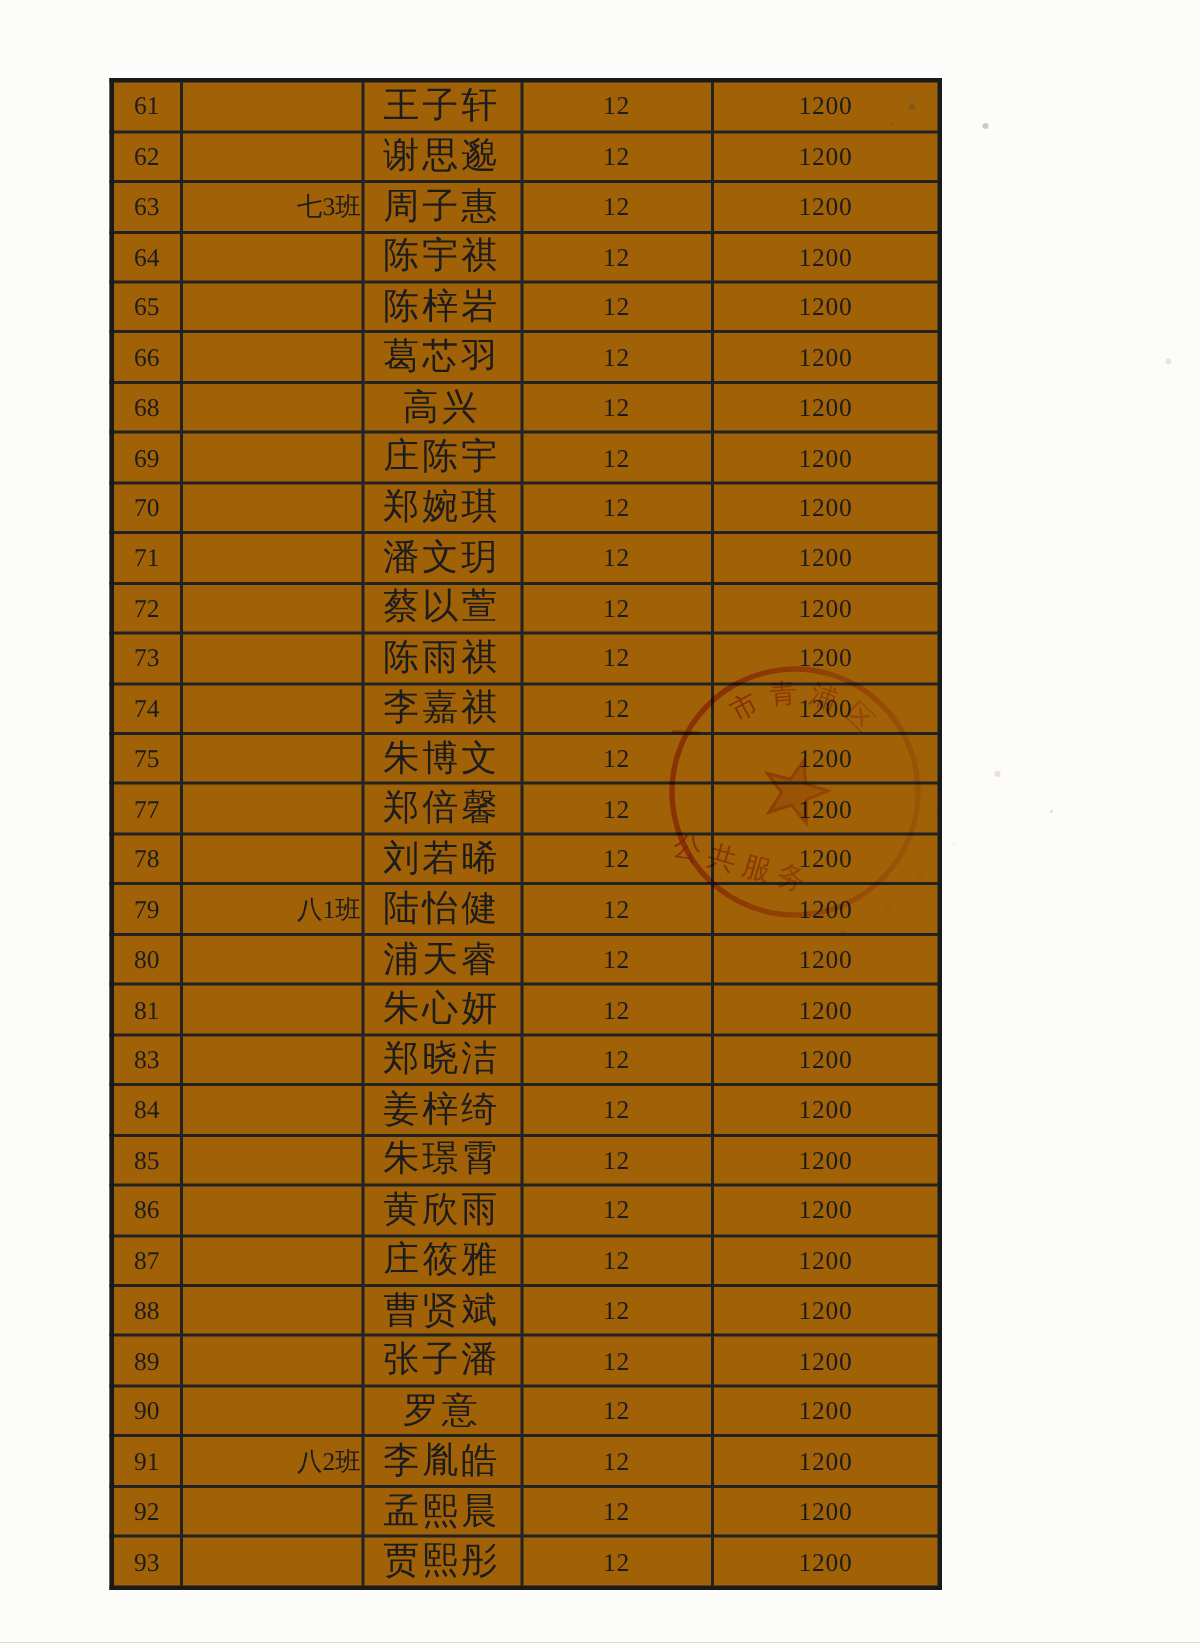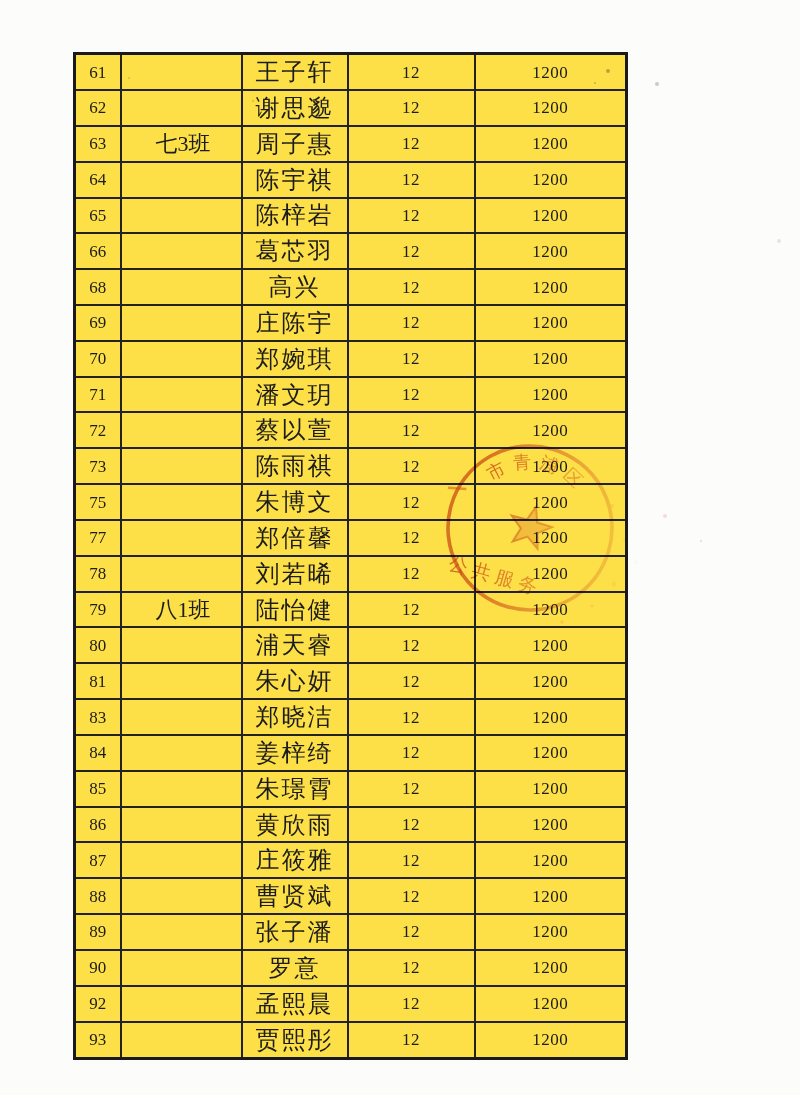--- a/index.html
+++ b/index.html
@@ -7,31 +7,31 @@
     width:800px;height:1095px;position:relative;overflow:hidden;
     background:#fcfcfa;
     font-family:"Liberation Serif","DejaVu Serif",serif;
     color:#1c1c1c;
   }
   
   .roster{
     position:absolute;left:73px;top:52px;
     width:552px;height:1008px;
     border-collapse:collapse;table-layout:fixed;
-    background:#fde047;
+    background:#a16207;
     border:3px solid #1a1a1a;
   }
   .roster td{
     border:2px solid #222;
     padding:0;margin:0;
     text-align:center;vertical-align:middle;
     font-size:17px;line-height:1;
     white-space:nowrap;overflow:hidden;
   }
-  .roster td.col-class{text-align:center;padding-left:4px;font-size:22px}
+  .roster td.col-class{text-align:right;padding-left:4px;font-size:17px}
   .roster td.col-name{font-size:24px;letter-spacing:2px}
   .roster td.col-name.bold{font-weight:normal}
   .roster td.col-index{font-size:17px}
   .roster td.col-count,.roster td.col-amount{font-size:17px;letter-spacing:0.5px}
 
   
   .stamp{
     position:absolute;left:406px;top:442px;width:244px;height:196px;
     mix-blend-mode:multiply;pointer-events:none;
     -webkit-mask-image:linear-gradient(100deg,rgba(0,0,0,.95) 30%,rgba(0,0,0,.55) 60%,rgba(0,0,0,.12) 92%);
@@ -152,20 +152,27 @@
           <td class="col-amount">1200</td>
         </tr>
         <tr>
           <td class="col-index">73</td>
           <td class="col-class"></td>
           <td class="col-name">陈雨祺</td>
           <td class="col-count">12</td>
           <td class="col-amount">1200</td>
         </tr>
         <tr>
+          <td class="col-index">74</td>
+          <td class="col-class"></td>
+          <td class="col-name">李嘉祺</td>
+          <td class="col-count">12</td>
+          <td class="col-amount">1200</td>
+        </tr>
+        <tr>
           <td class="col-index">75</td>
           <td class="col-class"></td>
           <td class="col-name">朱博文</td>
           <td class="col-count">12</td>
           <td class="col-amount">1200</td>
         </tr>
         <tr>
           <td class="col-index">77</td>
           <td class="col-class"></td>
           <td class="col-name">郑倍馨</td>
@@ -246,20 +253,27 @@
           <td class="col-index">89</td>
           <td class="col-class"></td>
           <td class="col-name">张子潘</td>
           <td class="col-count">12</td>
           <td class="col-amount">1200</td>
         </tr>
         <tr>
           <td class="col-index">90</td>
           <td class="col-class"></td>
           <td class="col-name">罗意</td>
+          <td class="col-count">12</td>
+          <td class="col-amount">1200</td>
+        </tr>
+        <tr>
+          <td class="col-index">91</td>
+          <td class="col-class">八2班</td>
+          <td class="col-name">李胤皓</td>
           <td class="col-count">12</td>
           <td class="col-amount">1200</td>
         </tr>
         <tr>
           <td class="col-index">92</td>
           <td class="col-class"></td>
           <td class="col-name">孟熙晨</td>
           <td class="col-count">12</td>
           <td class="col-amount">1200</td>
         </tr>

